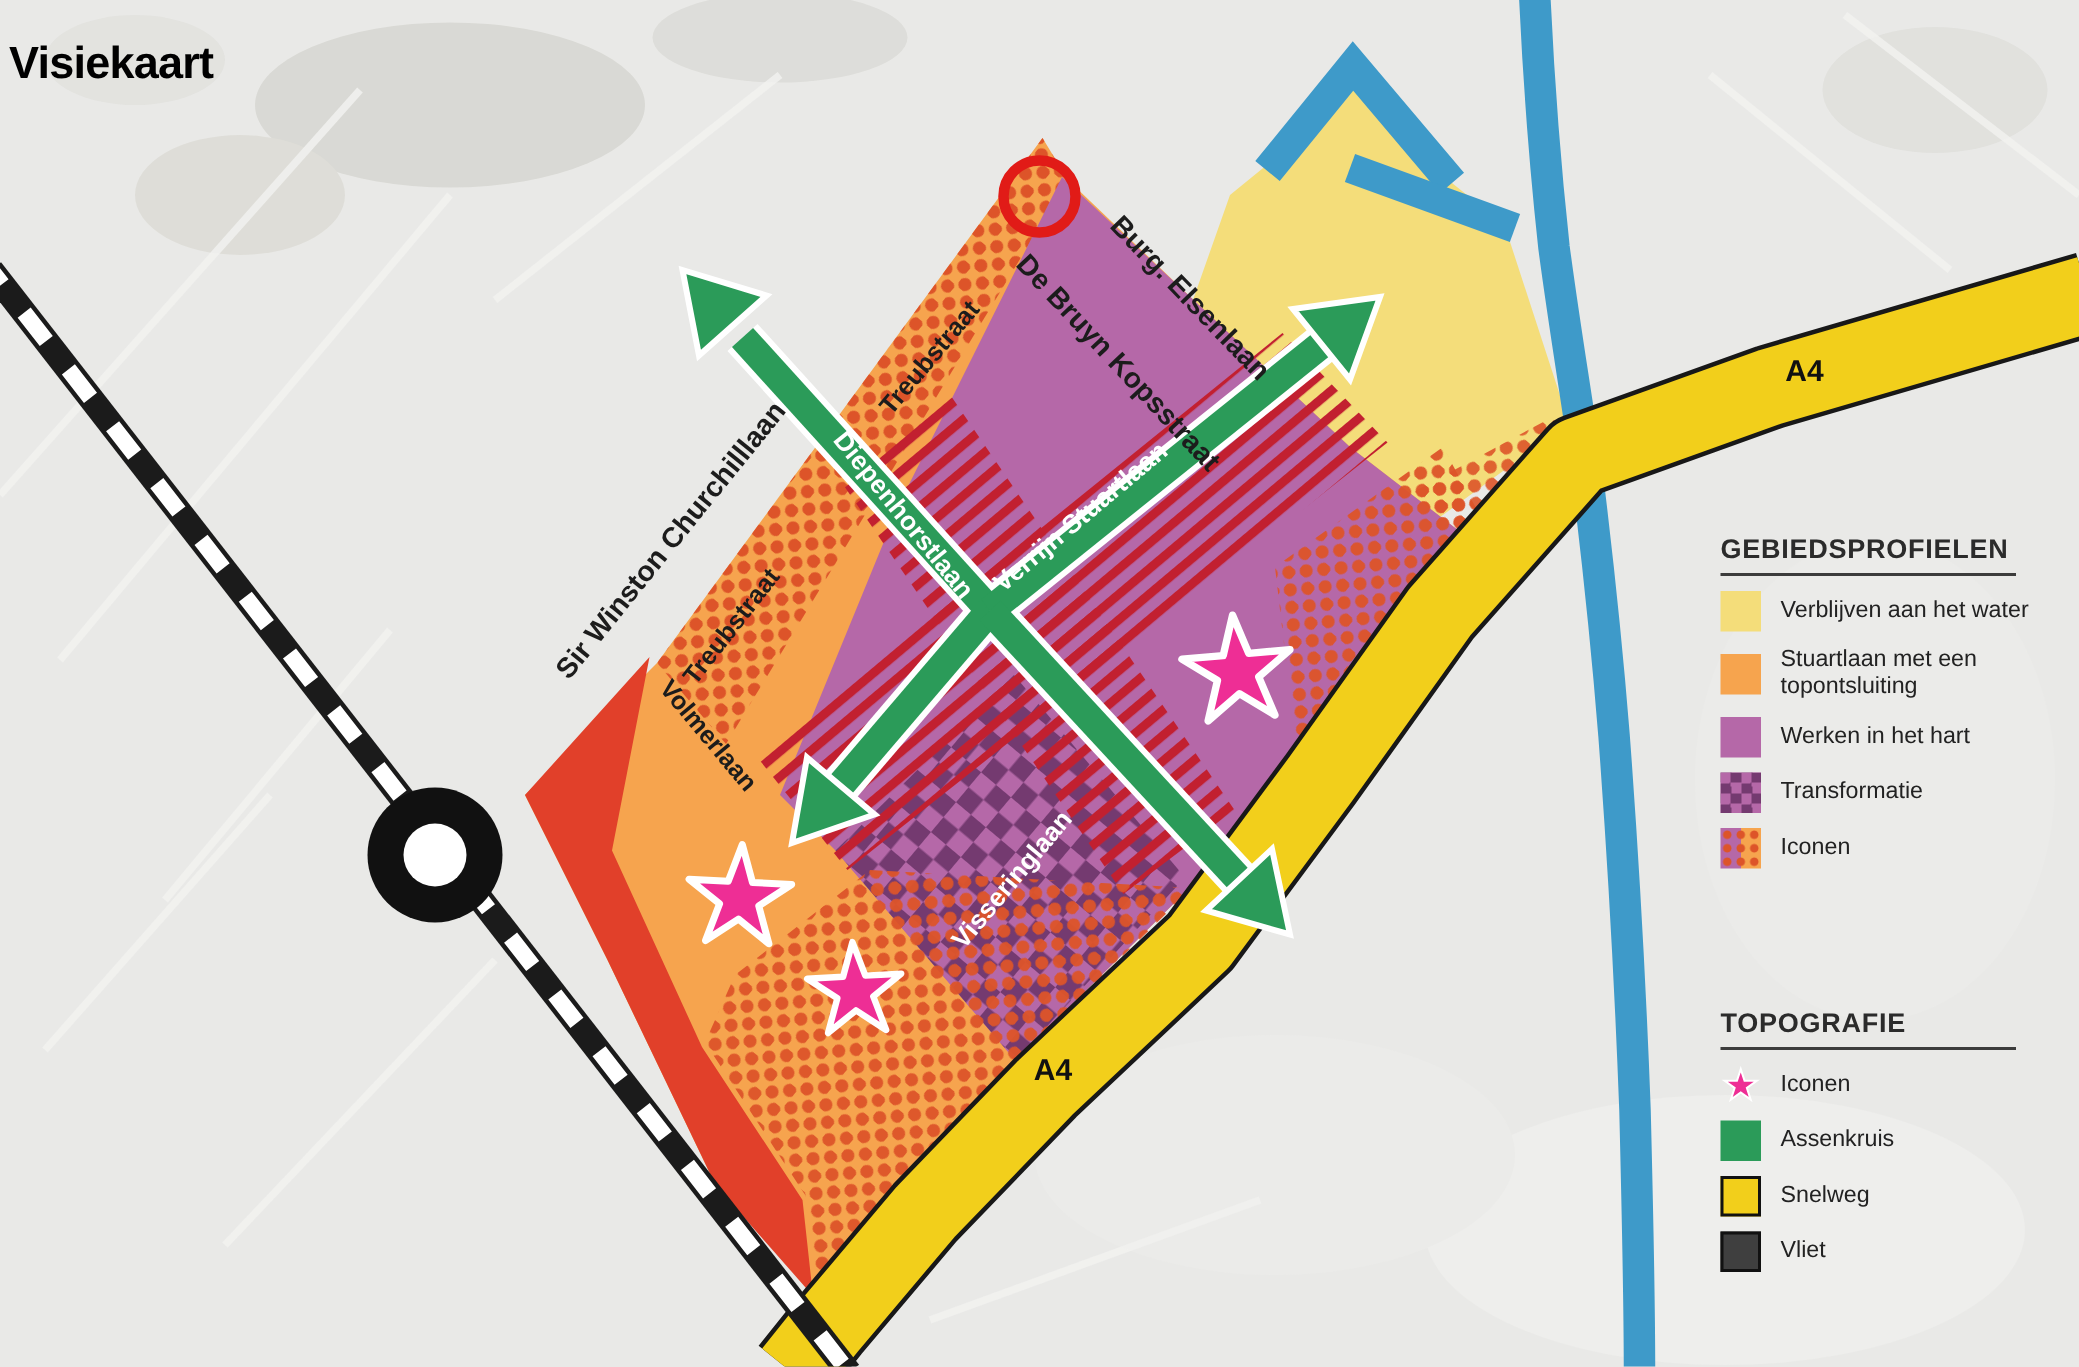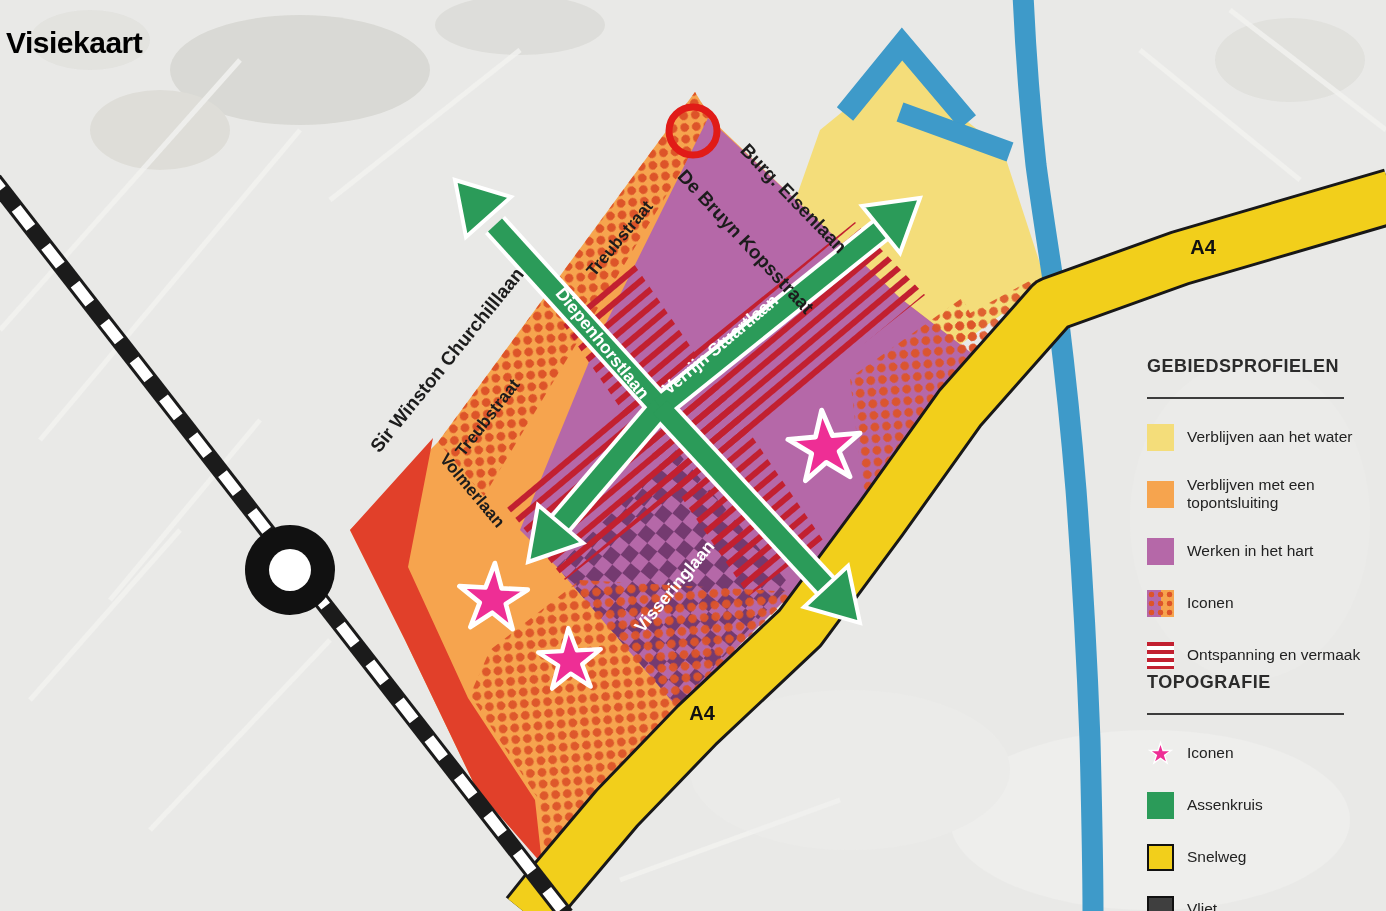--- a/index.html
+++ b/index.html
@@ -9,22 +9,22 @@
   svg text{font-family:"Liberation Sans",sans-serif;}
   .st{font-weight:bold;fill:#1c1c1c;}
   .st-lg{font-size:19px;}
   .st-md{font-size:17px;}
   .st-w{font-weight:bold;fill:#ffffff;font-size:17.5px;}
   .st-a4{font-size:20px;font-weight:bold;fill:#111;}
   #page-title{position:absolute;left:6px;top:26px;font-size:30px;font-weight:bold;
       color:#000;letter-spacing:-0.5px;}
   .legend{position:absolute;left:1147px;width:239px;color:#222;}
   .legend-title{font-size:18px;font-weight:bold;color:#2b2b2b;letter-spacing:0.5px;
-      border-bottom:2px solid #3c3c3c;padding-bottom:20px;width:197px;margin-bottom:4px;}
-  .legend-row{display:flex;align-items:center;gap:13px;margin-top:25px;}
+      border-bottom:2px solid #3c3c3c;padding-bottom:5px;width:197px;margin-bottom:4px;}
+  .legend-row{display:flex;align-items:center;gap:13px;margin-top:10px;}
   .legend-label{font-size:15.5px;line-height:1.18;}
   .sw{width:27px;height:27px;flex:0 0 auto;}
   .sw-yellow{background:#f4dd7a;}
   .sw-orange{background:#f6a44e;}
   .sw-purple{background:#b568a8;}
   .sw-checker{background-color:#b568a8;
       background-image:repeating-conic-gradient(#743a70 0% 25%, rgba(0,0,0,0) 0% 50%);
       background-size:14px 14px;}
   .sw-etalage{background-image:radial-gradient(#dd5429 2.6px, rgba(0,0,0,0) 3.1px),
       linear-gradient(90deg,#b568a8 0 50%,#f6a44e 50% 100%);
@@ -166,33 +166,33 @@
 <div id="page-title">Visiekaart</div>
 
 <div class="legend" style="top:356px">
   <div class="legend-title">GEBIEDSPROFIELEN</div>
   <div class="legend-row">
     <div class="sw sw-yellow"></div>
     <div class="legend-label">Verblijven aan het water</div>
   </div>
   <div class="legend-row">
     <div class="sw sw-orange"></div>
-    <div class="legend-label" style="max-width:160px">Verblijven met een topontsluiting</div>
+    <div class="legend-label" style="max-width:160px">Stuartlaan met een topontsluiting</div>
   </div>
   <div class="legend-row">
     <div class="sw sw-purple"></div>
     <div class="legend-label">Werken in het hart</div>
   </div>
   <div class="legend-row">
+    <div class="sw sw-checker"></div>
+    <div class="legend-label">Transformatie</div>
+  </div>
+  <div class="legend-row">
     <div class="sw sw-etalage"></div>
     <div class="legend-label">Iconen</div>
-  </div>
-  <div class="legend-row">
-    <div class="sw sw-stripes"></div>
-    <div class="legend-label">Ontspanning en vermaak</div>
   </div>
 </div>
 
 <div class="legend" style="top:672px">
   <div class="legend-title">TOPOGRAFIE</div>
   <div class="legend-row">
     <div class="sw sw-star">
       <svg width="30" height="30" viewBox="-1.2 -1.2 2.4 2.4">
         <path d="M 0 -1 L 0.225 -0.309 L 0.951 -0.309 L 0.363 0.118 L 0.588 0.809 L 0 0.382 L -0.588 0.809 L -0.363 0.118 L -0.951 -0.309 L -0.225 -0.309 Z" fill="#ee2e95" stroke="#ffffff" stroke-width="0.12"></path>
       </svg>

